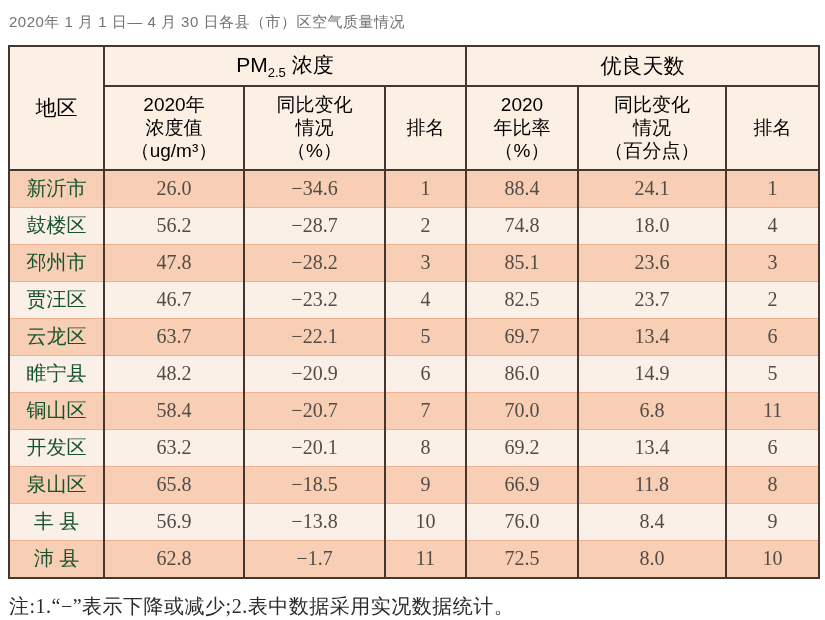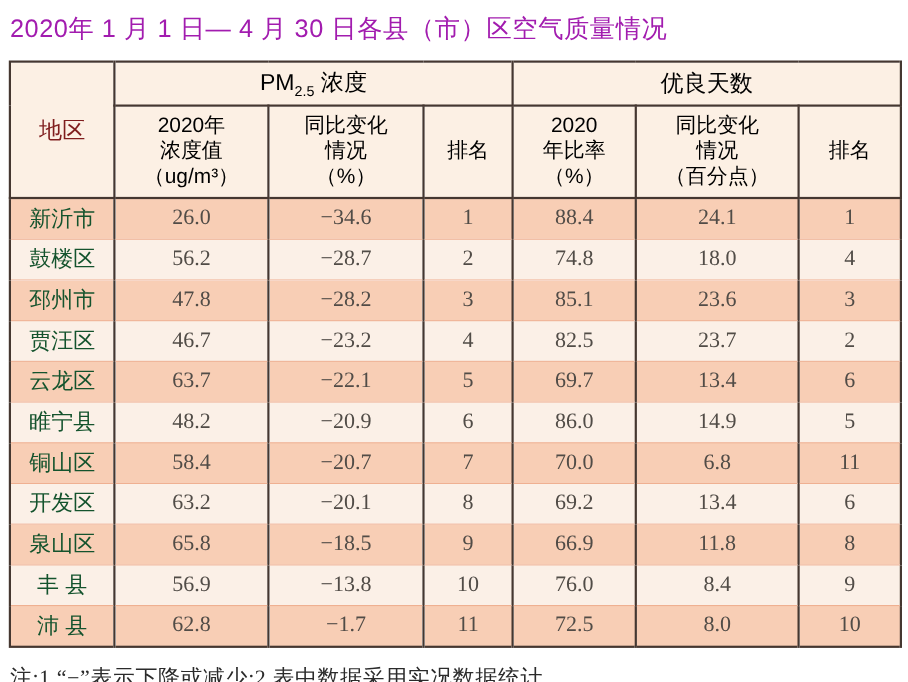--- a/index.html
+++ b/index.html
@@ -4,40 +4,40 @@
 <style>
   html, body { margin: 0; padding: 0; background: #ffffff; }
   body {
     width: 825px; height: 620px; overflow: hidden;
     font-family: "Liberation Sans", "DejaVu Sans", sans-serif;
     -webkit-font-smoothing: antialiased;
   }
   .page { padding: 8px 7px 0 8px; }
 
   .title {
-    font-size: 23px; font-weight: 500; color: #a21caf;
+    font-size: 15px; font-weight: 500; color: #737373;
     letter-spacing: 0.5px; margin: 4px 0 13px 1px; line-height: 1.3;
     white-space: nowrap;
   }
 
   table.aq {
     border-collapse: collapse; table-layout: fixed;
     width: 810px; border: 2px solid #453730;
   }
   .aq th, .aq td {
     border-left: 2px solid #453730; border-right: 2px solid #453730;
     text-align: center; vertical-align: middle; padding: 0;
     overflow: hidden;
   }
   .aq thead th {
     background: #fcf0e4; font-weight: normal; color: #000000;
     border-bottom: 2px solid #453730;
   }
   .aq .group-row th { height: 38px; font-size: 21px; }
-  .aq th.region-th { font-size: 21px; color: #7f1d1d; }
+  .aq th.region-th { font-size: 21px; color: #000000; }
   .aq .sub-row th { height: 82px; font-size: 19px; line-height: 1.22; }
   .pm-sub { font-size: 13px; }
 
   .aq tbody td {
     height: 36px; font-size: 20px; color: #514c47;
     font-family: "Liberation Serif", "DejaVu Serif", serif;
     border-top: 1px solid #efb091; border-bottom: 1px solid #efb091;
   }
   .aq tbody td.region {
     font-family: "Liberation Sans", "DejaVu Sans", sans-serif;

